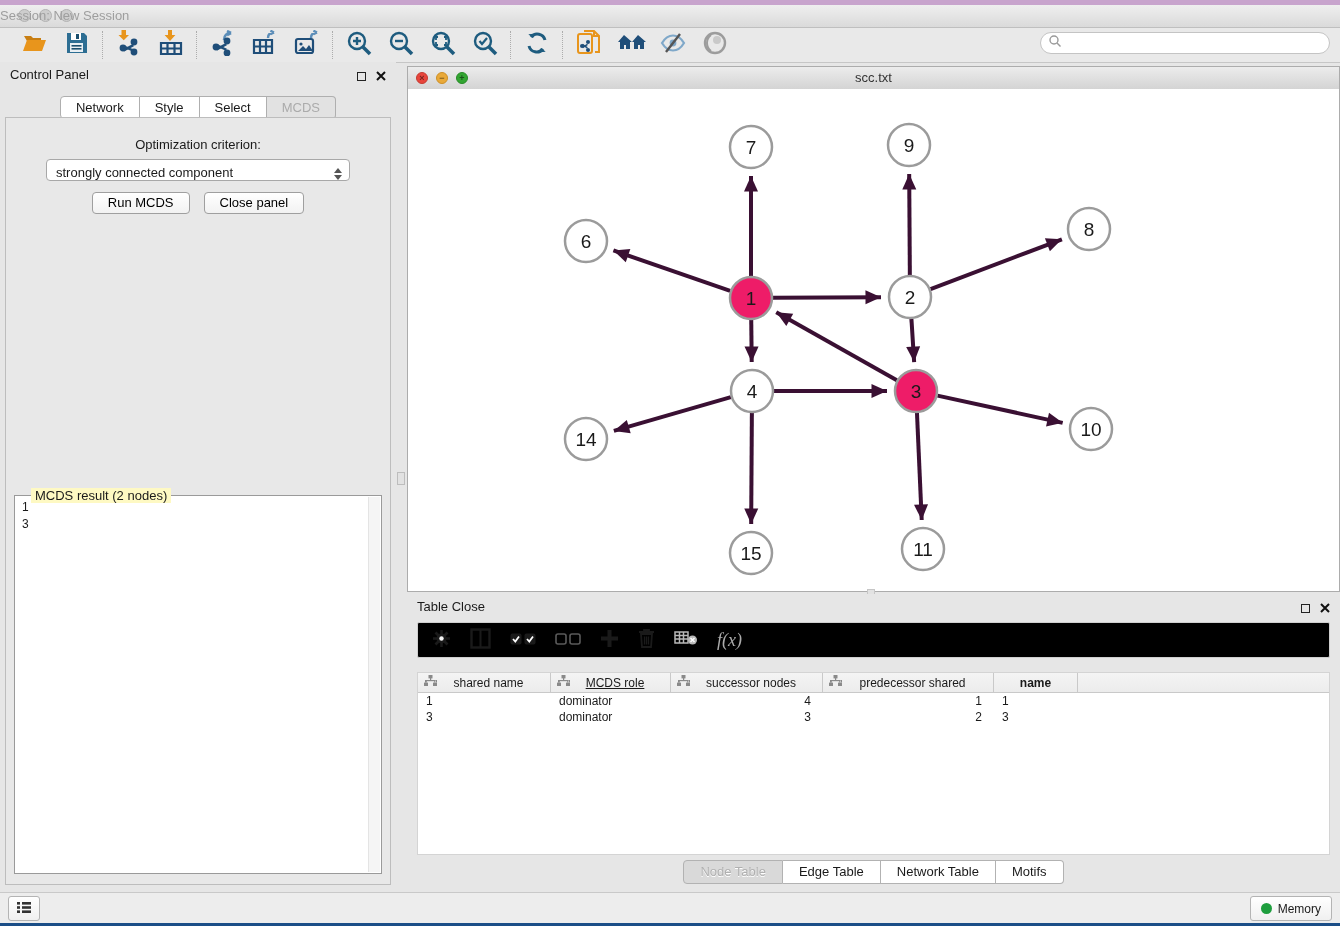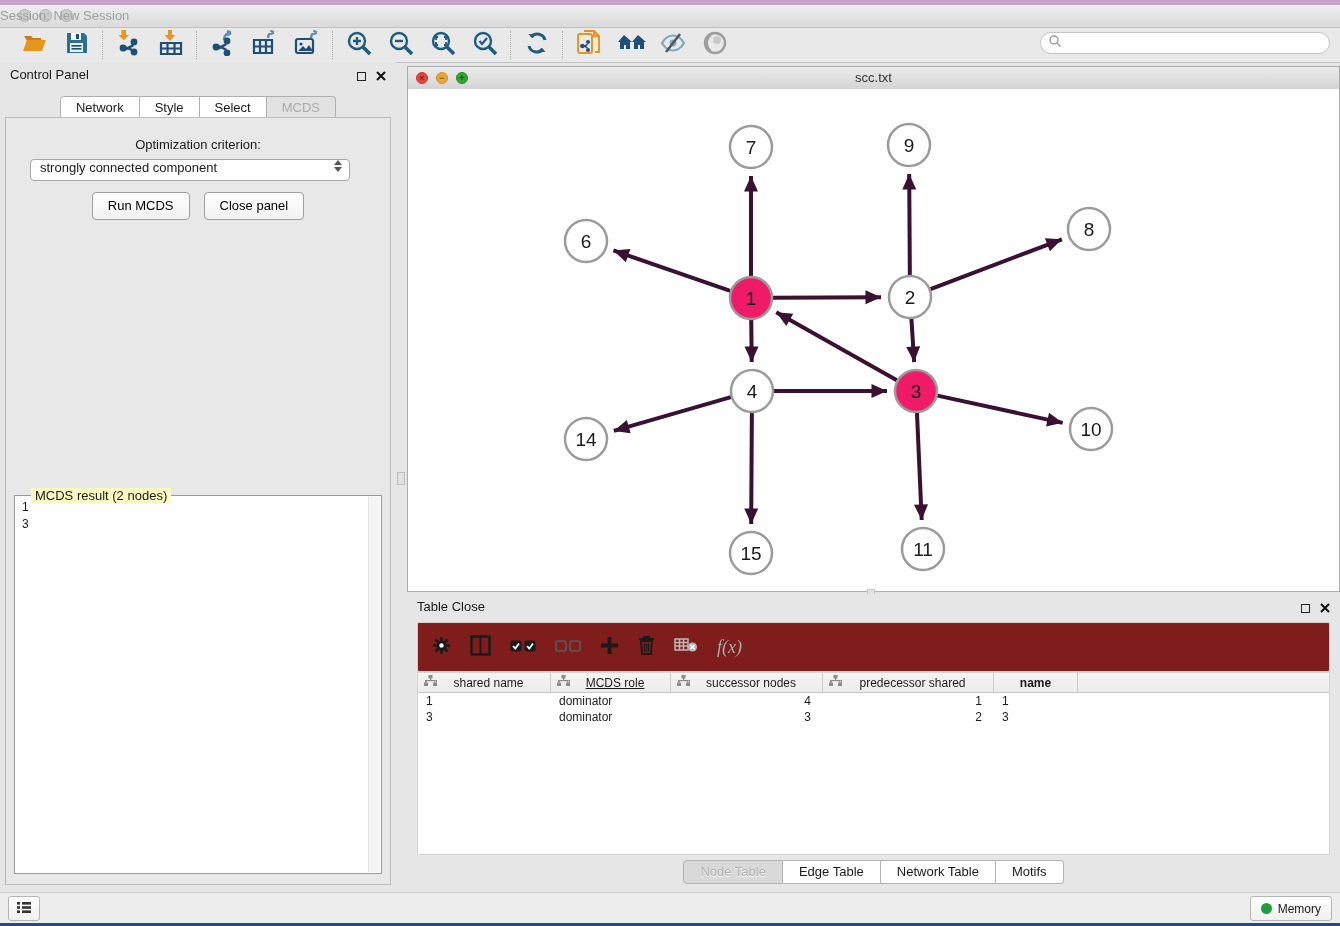--- a/index.html
+++ b/index.html
@@ -34,29 +34,29 @@
   #control-panel{position:absolute;left:0;top:62px;width:396px;height:826px;background:#E6E6E6;}
   .cp-tabs{position:absolute;top:34px;left:0;right:0;display:flex;justify-content:center;}
   .cp-tab{height:21px;line-height:21px;padding:0 15px;font-size:13px;background:#fff;
     border:1px solid #AFAFAF;border-left:none;}
   .cp-tab:first-child{border-left:1px solid #AFAFAF;border-radius:4px 0 0 4px;}
   .cp-tab:last-child{border-radius:0 4px 4px 0;}
   .cp-tab.active{background:#E2E2E2;color:#ABABAB;}
   .cp-body{position:absolute;left:5px;right:5px;top:55px;bottom:3px;background:#E8E8E8;
     border:1px solid #BDBDBD;}
   .opt-label{position:absolute;top:19px;left:0;right:0;text-align:center;font-size:13px;}
-  .dropdown{position:absolute;top:41px;left:24px;right:40px;height:22px;background:#fff;
-    border:1px solid #A8A8A8;border-radius:4px;display:flex;align-items:flex-start;
+  .dropdown{position:absolute;top:41px;left:40px;right:40px;height:22px;background:#fff;
+    border:1px solid #A8A8A8;border-radius:4px;display:flex;align-items:flex-end;
     padding-left:9px;font-size:13px;box-sizing:border-box;}
   .dd-arrows{margin-left:auto;margin-right:7px;display:flex;flex-direction:column;gap:2px;}
   .dd-arrows i{display:block;width:0;height:0;border-left:4px solid transparent;border-right:4px solid transparent;}
   .dd-up{border-bottom:5px solid #555;}
   .dd-down{border-top:5px solid #555;}
   .cp-buttons{position:absolute;top:74px;left:0;right:0;display:flex;justify-content:center;gap:14px;}
-  .btn{height:28px;line-height:20px;padding:0 15px;font-size:13px;background:linear-gradient(#FFF,#F2F2F2);
+  .btn{height:22px;line-height:20px;padding:0 15px;font-size:13px;background:linear-gradient(#FFF,#F2F2F2);
     border:1px solid #9F9F9F;border-radius:4px;}
   .groupbox{position:absolute;left:8px;right:8px;top:377px;bottom:10px;background:#fff;
     border:1px solid #9A9A9A;}
   .groupbox-label{position:absolute;top:-8px;left:16px;background:#fef9c3;padding:0 4px;font-size:13px;}
   .result-lines{position:absolute;left:0;top:3px;right:14px;padding-left:7px;font-size:12px;line-height:17px;}
   .result-scroll{position:absolute;right:1px;top:1px;bottom:1px;width:11px;background:#F5F5F5;border-left:1px solid #E4E4E4;}
   
   .v-splitter{position:absolute;left:396px;top:62px;width:11px;height:826px;}
   .v-splitter .grip{position:absolute;left:1px;top:410px;width:8px;height:13px;background:#E2E2E2;
     border:1px solid #BDBDBD;box-sizing:border-box;}
@@ -66,21 +66,21 @@
   .nw-titlebar{position:absolute;top:0;left:0;right:0;height:22px;
     background:linear-gradient(#ECECEC,#D4D4D4);border-bottom:1px solid #AFAFAF;}
   .nw-title{position:absolute;left:0;right:0;top:3px;text-align:center;font-size:13px;color:#333;}
   .nw-lights{position:absolute;left:8px;top:5px;display:flex;gap:8px;}
   .nw-light{width:12px;height:12px;border-radius:50%;font-size:9px;font-weight:bold;color:rgba(0,0,0,0.5);
     display:flex;align-items:center;justify-content:center;box-sizing:border-box;line-height:1;}
   .nw-canvas{position:absolute;top:22px;left:0;right:0;bottom:0;background:#fff;}
   .h-grip{position:absolute;left:459px;bottom:-4px;width:8px;height:6px;background:#E2E2E2;border:1px solid #C6C6C6;box-sizing:border-box;}
   
   #table-panel{position:absolute;left:407px;top:594px;width:933px;height:294px;background:#E6E6E6;}
-  .tp-toolbar{position:absolute;left:10px;right:10px;top:28px;height:50px;background:#7f1d1d;
+  .tp-toolbar{position:absolute;left:10px;right:10px;top:28px;height:36px;background:#000000;
     border:1px solid #CFCFCF;border-radius:2px;display:flex;align-items:center;gap:19px;
     padding-left:14px;box-sizing:border-box;}
   .fx{font-family:"Liberation Serif",serif;font-style:italic;font-size:18px;color:#ABABAB;}
   .tp-table{position:absolute;left:10px;right:10px;top:78px;bottom:33px;background:#fff;border:1px solid #D4D4D4;box-sizing:border-box;}
   .tp-header{display:flex;height:19px;background:linear-gradient(#F4F4F4,#ECECEC);
     border-bottom:1px solid #C9C9C9;}
   .th{display:flex;align-items:center;font-size:12px;box-sizing:border-box;border-right:1px solid #C9C9C9;}
   .th .hier{margin-left:6px;}
   .th .lbl{flex:1;text-align:center;padding-right:10px;}
   .th.no-icon .lbl{padding-right:0;}

